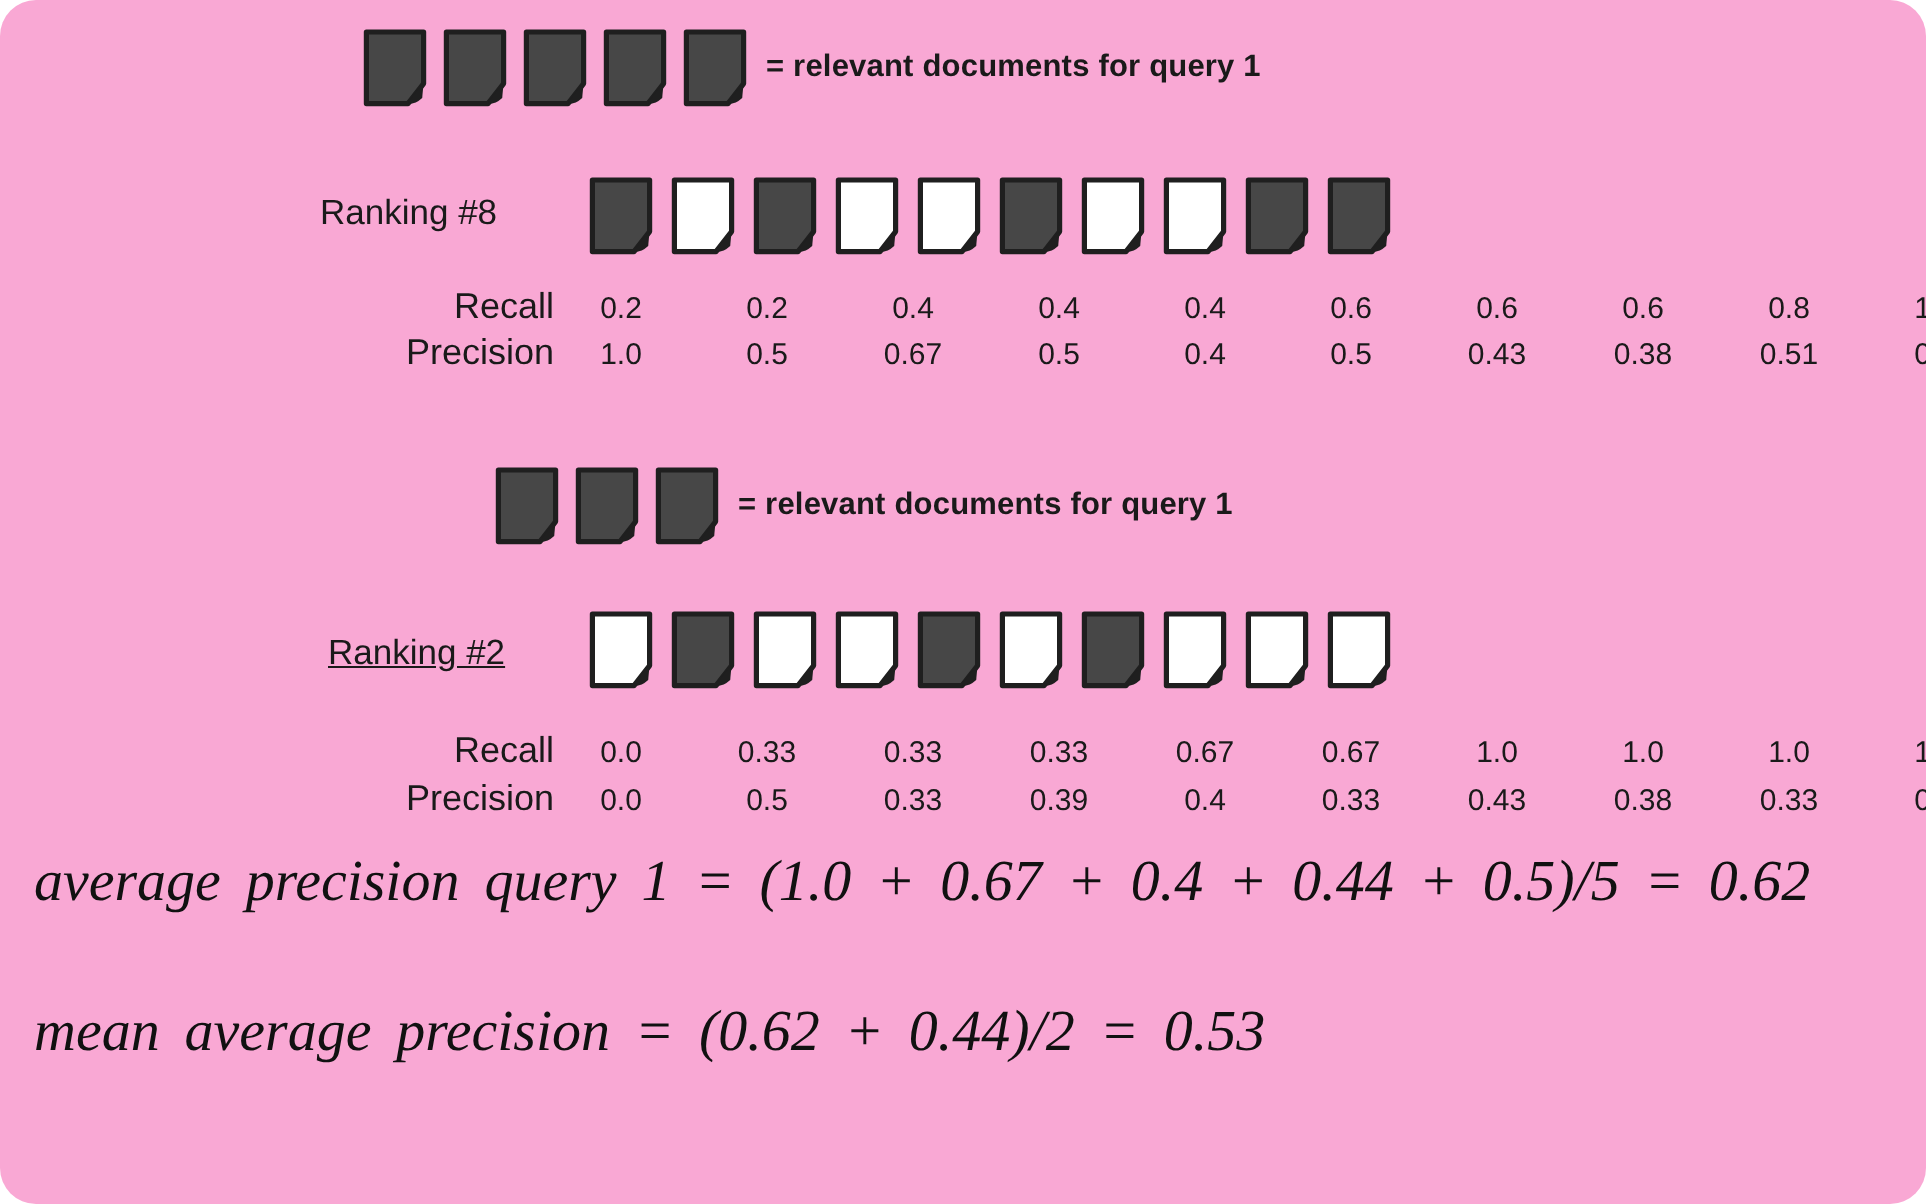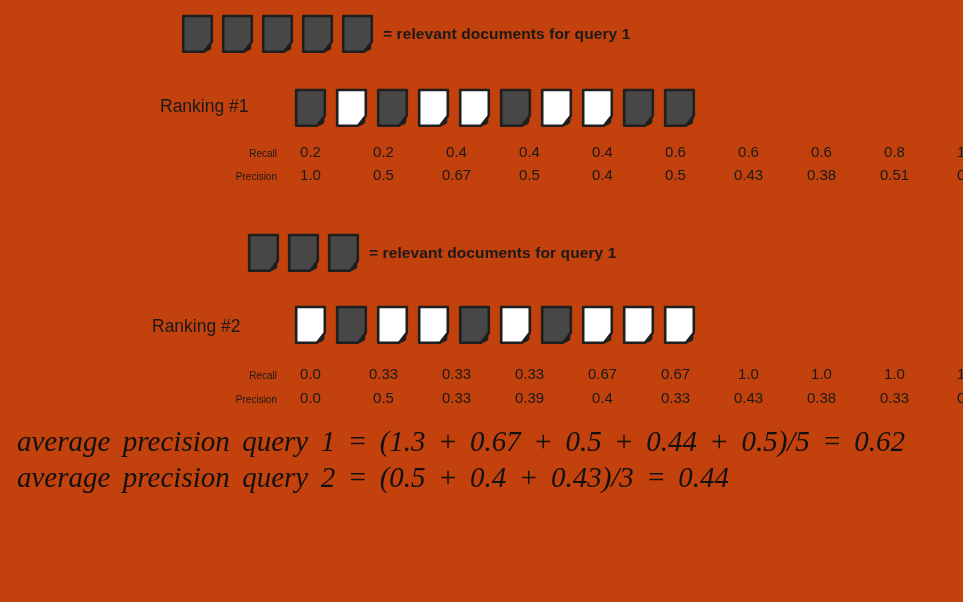--- a/index.html
+++ b/index.html
@@ -1,23 +1,24 @@
 <!DOCTYPE html>
 <html><head>
 <meta charset="utf-8">
 <style>
   html, body { margin: 0; padding: 0; background: #ffffff; }
   .canvas {
     position: relative;
     width: 963px;
     height: 602px;
-    background: #c2410c;
+    background: #f9a8d4;
     overflow: hidden;
     font-family: "Liberation Sans", sans-serif;
     color: #1a1a1a;
+    border-radius: 18px;
   }
   .doc-row { display: flex; }
   .gap7 { gap: 7px; }
   .gap8 { gap: 8px; }
   .doc { display: block; }
 
   .legend { position: absolute; display: flex; align-items: center; }
   #legend1 { left: 181px; top: 14px; }
   #legend2 { left: 247px; top: 233px; }
   .legend-label {
@@ -27,34 +28,34 @@
     white-space: nowrap;
     letter-spacing: 0.1px;
   }
 
   .rank-label {
     position: absolute;
     font-size: 17.5px;
     white-space: nowrap;
   }
   #rank1-label { left: 160px; top: 96px; }
-  #rank2-label { left: 152px; top: 316px; }
+  #rank2-label { left: 164px; top: 316px; text-decoration: underline; }
   #rank1-docs { position: absolute; left: 294px; top: 88px; }
   #rank2-docs { position: absolute; left: 294px; top: 305px; }
 
   .stat-row { position: absolute; left: 0; display: flex; align-items: baseline; }
   #rank1-recall    { top: 143px; }
   #rank1-precision { top: 166px; }
   #rank2-recall    { top: 365px; }
   #rank2-precision { top: 389px; }
   .stat-label {
     display: inline-block;
     width: 277px;
     text-align: right;
-    font-size: 10px;
+    font-size: 18px;
     white-space: nowrap;
   }
   .cells { display: flex; margin-left: 13px; gap: 32px; }
   .cell {
     display: inline-block;
     width: 41px;
     text-align: center;
     font-size: 15px;
     white-space: nowrap;
   }
@@ -95,21 +96,21 @@
           <path d="M22.4 37.9 L30.8 27.2 L30.1 35 Q26.6 38.3 22.4 37.9 Z" fill="#1f1f1f"></path>
         </svg>
         <svg class="doc" width="33" height="40" viewBox="0 0 33 40">
           <path d="M2.2 2 H30.8 V27.8 L23 37.8 H2.2 Z" fill="#474747" stroke="#1f1f1f" stroke-width="2.6" stroke-linejoin="round"></path>
           <path d="M22.4 37.9 L30.8 27.2 L30.1 35 Q26.6 38.3 22.4 37.9 Z" fill="#1f1f1f"></path>
         </svg>
       </div>
     <div class="legend-label">= relevant documents for query 1</div>
   </div>
 
-  <div class="rank-label" id="rank1-label">Ranking #1</div>
+  <div class="rank-label" id="rank1-label">Ranking #8</div>
   <div class="doc-row gap8" id="rank1-docs">
       <svg class="doc" width="33" height="40" viewBox="0 0 33 40">
         <path d="M2.2 2 H30.8 V27.8 L23 37.8 H2.2 Z" fill="#474747" stroke="#1f1f1f" stroke-width="2.6" stroke-linejoin="round"></path>
         <path d="M22.4 37.9 L30.8 27.2 L30.1 35 Q26.6 38.3 22.4 37.9 Z" fill="#1f1f1f"></path>
       </svg>
       <svg class="doc" width="33" height="40" viewBox="0 0 33 40">
         <path d="M2.2 2 H30.8 V27.8 L23 37.8 H2.2 Z" fill="#ffffff" stroke="#1f1f1f" stroke-width="2.6" stroke-linejoin="round"></path>
         <path d="M22.4 37.9 L30.8 27.2 L30.1 35 Q26.6 38.3 22.4 37.9 Z" fill="#1f1f1f"></path>
       </svg>
       <svg class="doc" width="33" height="40" viewBox="0 0 33 40">
@@ -264,17 +265,17 @@
         <span class="cell">0.4</span>
         <span class="cell">0.33</span>
         <span class="cell">0.43</span>
         <span class="cell">0.38</span>
         <span class="cell">0.33</span>
         <span class="cell">0.2</span>
       </span>
   </div>
 
   <div class="equations">
-    <div class="eq">average precision query 1 = (1.3 + 0.67 + 0.5 + 0.44 + 0.5)/5 = 0.62</div>
-    <div class="eq">average precision query 2 = (0.5 + 0.4 + 0.43)/3 = 0.44</div>
+    <div class="eq">average precision query 1 = (1.0 + 0.67 + 0.4 + 0.44 + 0.5)/5 = 0.62</div>
+    <div class="eq eq-gap">mean average precision = (0.62 + 0.44)/2 = 0.53</div>
   </div>
 
 </div>
 
 </body></html>

